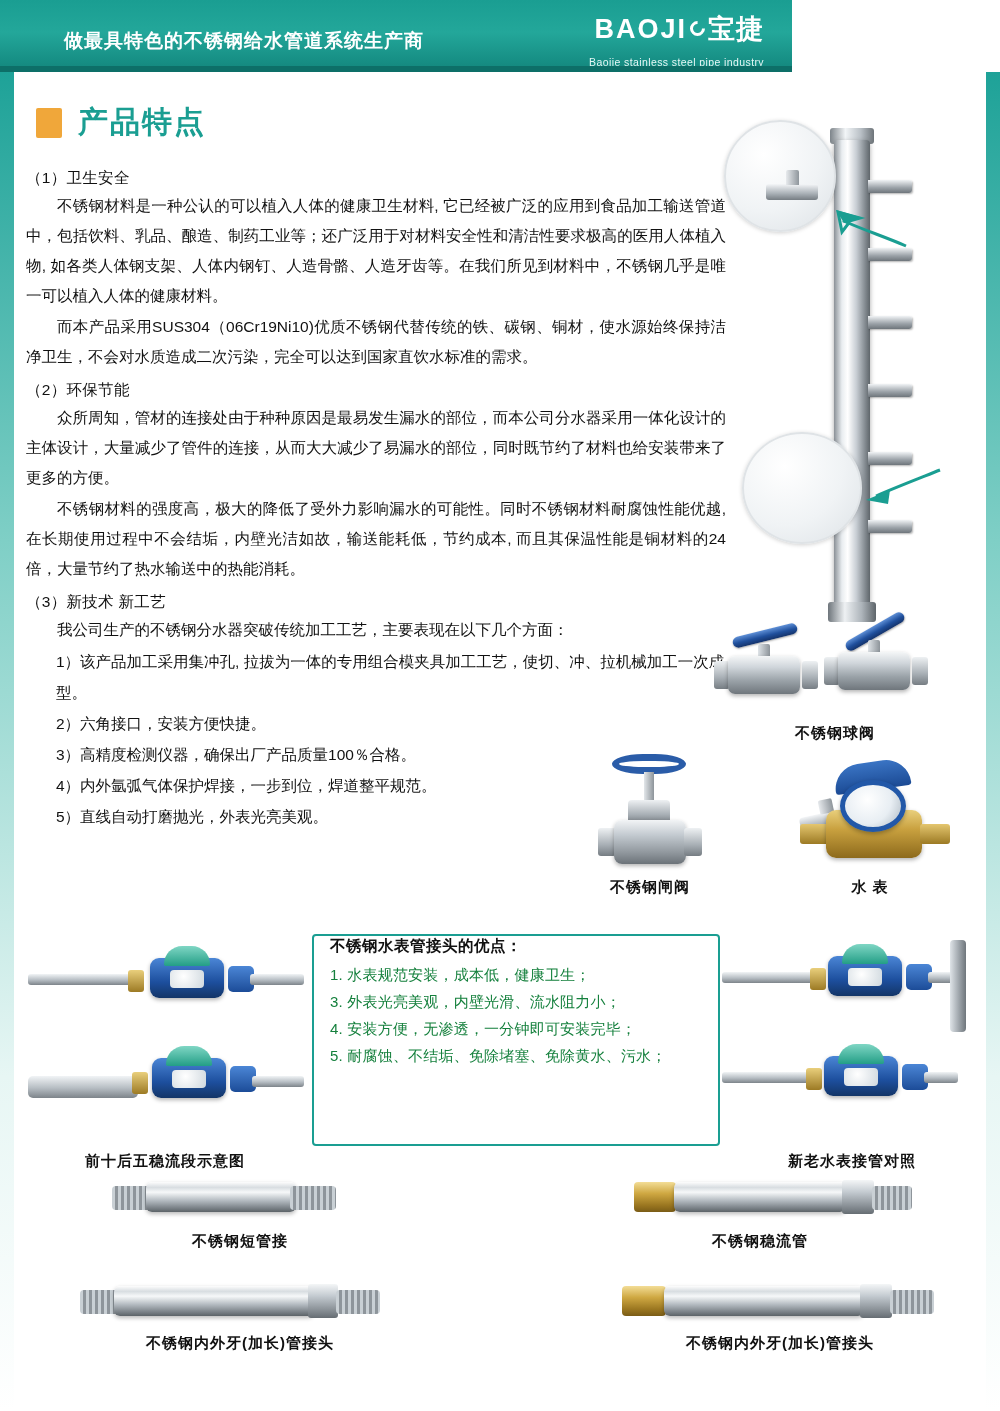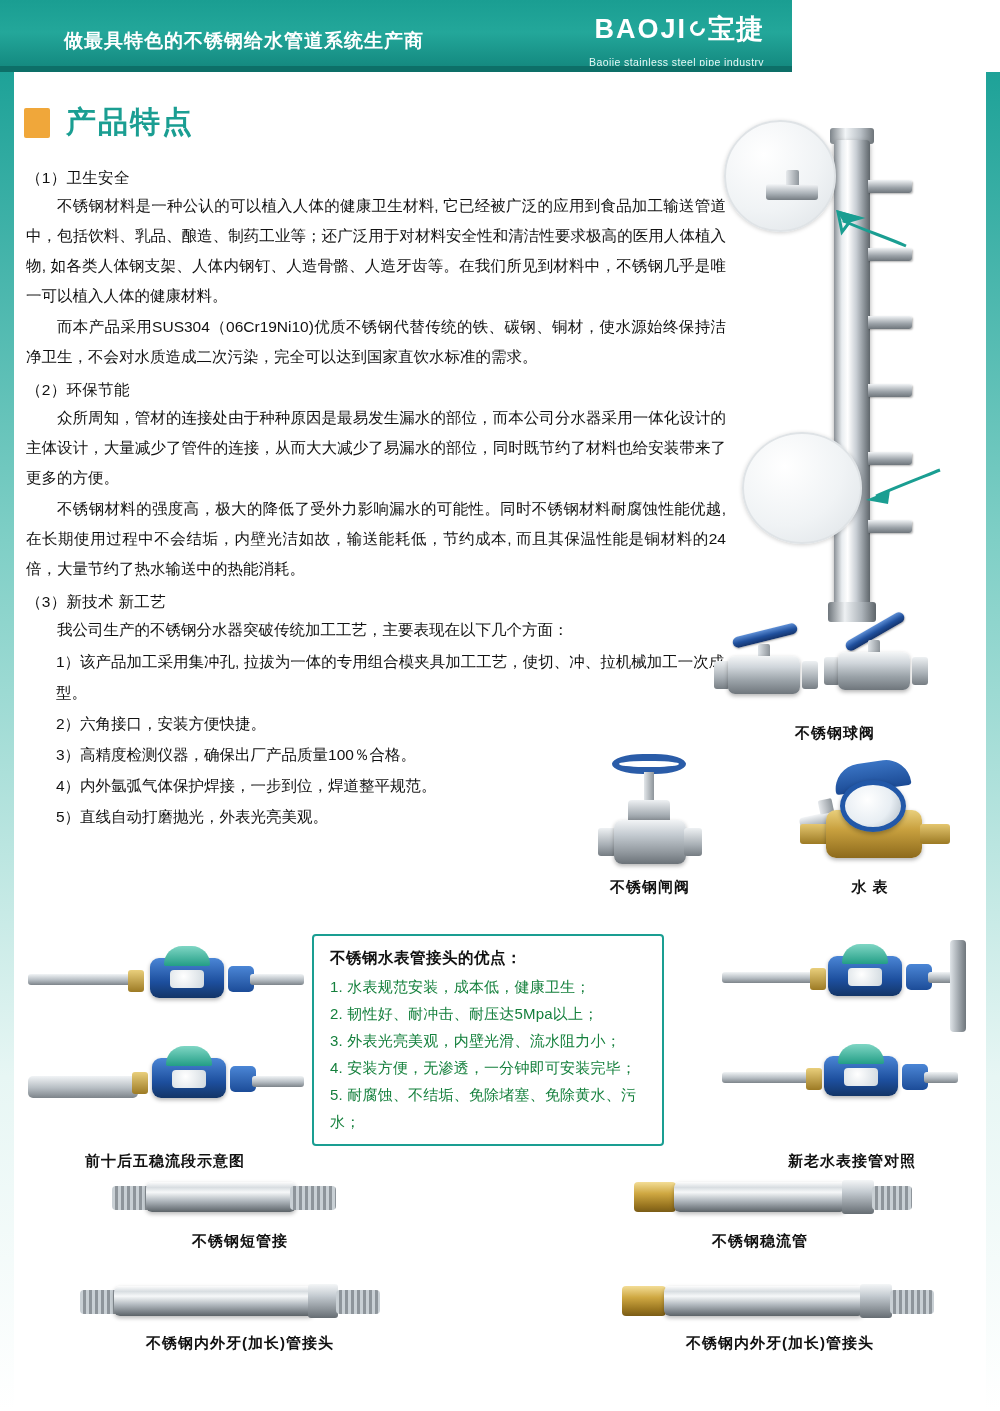--- a/index.html
+++ b/index.html
@@ -35,21 +35,21 @@
   .page { position:absolute; left:0; top:72px; width:1000px; height:1339px; }
 
   
   .edge-left, .edge-right {
     position:absolute; top:0; width:14px; height:1339px;
   }
   .edge-left { left:0; background:linear-gradient(180deg,#1ea298 0%, #7fcfc6 35%, #e7f6f4 75%, #ffffff 100%); }
   .edge-right { right:0; background:linear-gradient(180deg,#1ea298 0%, #7fcfc6 35%, #e7f6f4 75%, #ffffff 100%); }
 
   
-  .sec-title { position:absolute; left:24px; top:30px; display:flex; align-items:center; }
+  .sec-title { position:absolute; left:36px; top:30px; display:flex; align-items:center; }
   .sec-square { width:26px; height:30px; background:#f0a73a; border-radius:2px; }
   .sec-text { font-size:30px; font-weight:bold; color:#1a9e92; margin-left:16px; letter-spacing:2px; }
 
   
   .text-col { position:absolute; left:26px; top:88px; width:700px; color:#111; }
   .h-item { font-size:15.5px; margin:8px 0 2px 0; letter-spacing:0.3px; }
   .para { font-size:15.5px; line-height:30px; text-indent:2em; margin:0 0 1px 0; text-align:justify; }
   .sub { font-size:15.5px; line-height:31px; margin:0 0 0 30px; text-indent:0; }
 
   
@@ -232,23 +232,23 @@
     position:absolute; height:30px; border-radius:4px;
     background:linear-gradient(180deg,#f3dd96 0%, #cfa842 38%, #9a7620 78%, #7a5c16 100%);
   }
   .tube-hex{
     position:absolute; height:34px; border-radius:3px;
     background:linear-gradient(180deg,#f4f6f7,#c4cbd1 35%,#8b9298 75%,#666d73);
   }
 
   
   .adv-box {
-    position:absolute; left:312px; top:862px; width:352px; height:212px;
+    position:absolute; left:312px; top:862px; width:408px; height:212px;
     border:2px solid #1a9e92; border-radius:4px; background:#fff;
-    padding:12px 14px 0 16px;
+    padding:0 14px 0 16px;
   }
   .adv-title { font-size:15.5px; font-weight:bold; color:#111; margin-bottom:4px; letter-spacing:.5px;}
   .adv-item { font-size:15px; line-height:27px; color:#15803d; letter-spacing:.2px;}
 </style>
 </head>
 <body>
 
 <div class="header">
   <div class="header-slogan">做最具特色的不锈钢给水管道系统生产商</div>
   <div class="logo-wrap">
@@ -379,21 +379,20 @@
         <div class="asm-valve" style="left:202px; top:22px;"></div>
         <div class="asm-pipe" style="left:224px; top:32px; width:52px;"></div>
       </div>
     </div>
     <div class="prod-cap">前十后五稳流段示意图</div>
   </div>
 
   <div class="adv-box">
     <div class="adv-title">不锈钢水表管接头的优点：</div>
     <div class="adv-item">1. 水表规范安装，成本低，健康卫生；</div>
-    <div class="adv-item">2. 韧性好、耐冲击、耐压达5Mpa以上；</div>
     <div class="adv-item">3. 外表光亮美观，内壁光滑、流水阻力小；</div>
     <div class="adv-item">4. 安装方便，无渗透，一分钟即可安装完毕；</div>
     <div class="adv-item">5. 耐腐蚀、不结垢、免除堵塞、免除黄水、污水；</div>
   </div>
 
   <div class="prod" style="left:722px; top:862px; width:260px;">
     <div style="position:relative; height:212px;">
       <div class="asm" style="position:absolute; left:0; top:8px; width:250px; height:70px;">
         <div class="asm-pipe" style="left:0; top:30px; width:96px;"></div>
         <div class="asm-brass" style="left:88px; top:26px;"></div>

